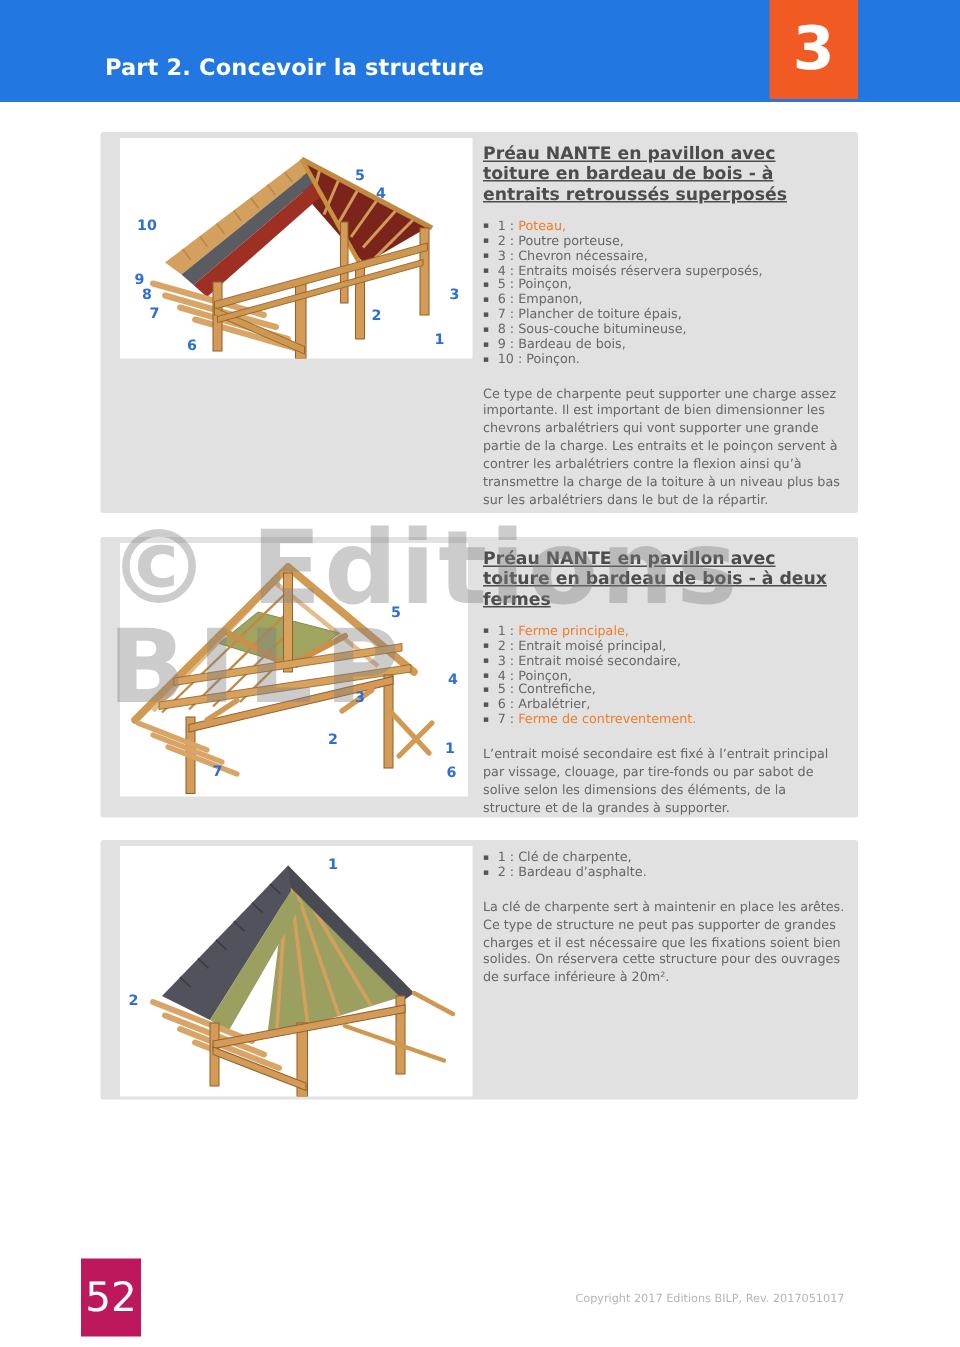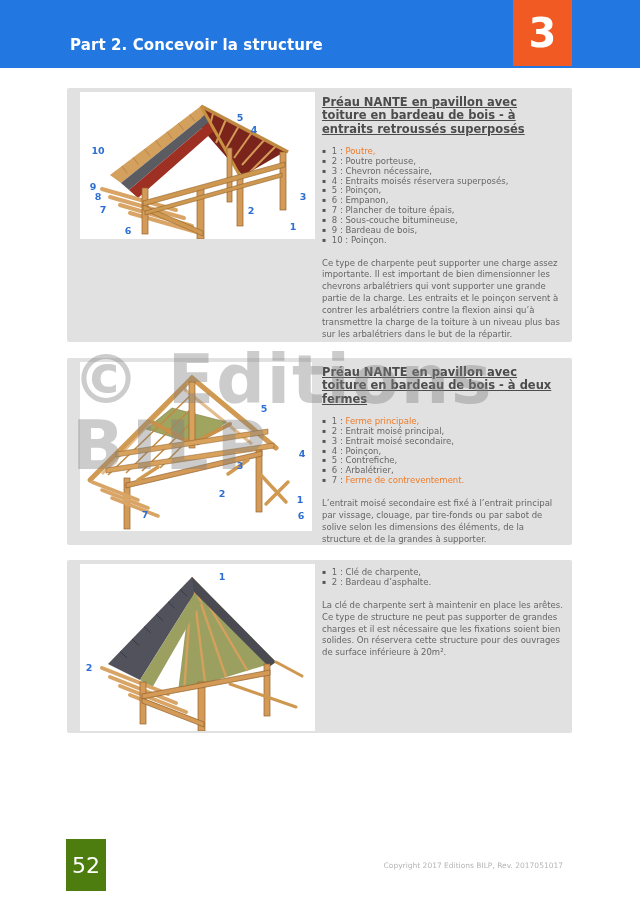--- a/index.html
+++ b/index.html
@@ -31,22 +31,22 @@
   .text li .hl{color:#f07b28;}
   .text p{margin:0;font-size:8.5px;line-height:1.4;color:#666;}
 
   
   .watermark{position:absolute;left:0;top:346px;width:640px;pointer-events:none;z-index:5;
              color:rgba(128,128,128,0.40);font-weight:bold;}
   .watermark .wm1{padding-left:72px;font-size:68px;line-height:1.0;letter-spacing:2px;white-space:nowrap;}
   .watermark .wm2{padding-left:72px;font-size:68px;line-height:0.95;letter-spacing:8px;}
 
   
-  .pagenum{position:absolute;left:66px;top:839px;width:40px;height:52px;background:#4d7c0f;color:#fff;
-           font-size:22px;display:flex;align-items:center;justify-content:center;}
+  .pagenum{position:absolute;left:54px;top:839px;width:40px;height:52px;background:#be185d;color:#fff;
+           font-size:27px;display:flex;align-items:center;justify-content:center;}
   .copyright{position:absolute;right:77px;top:861px;font-size:7.5px;color:#b5b5b5;}
 </style>
 </head>
 <body>
 
 <div class="page">
 
   <header class="topbar">
     <h1>Part 2. Concevoir la structure</h1>
     <div class="chapter">3</div>
@@ -111,21 +111,21 @@
           <span class="fig-label" style="left: 23px; top: 118px;">7</span>
           <span class="fig-label" style="left: 48px; top: 139px;">6</span>
           <span class="fig-label" style="left: 223px; top: 105px;">3</span>
           <span class="fig-label" style="left: 171px; top: 119px;">2</span>
           <span class="fig-label" style="left: 213px; top: 135px;">1</span>
         </div>
     </div>
     <div class="text">
       <h2>Préau NANTE en pavillon avec toiture en bardeau de bois - à entraits retroussés superposés</h2>
       <ul>
-          <li><span class="bullet">▪</span><span> 1 : </span><span class="hl">Poutre,</span></li>
+          <li><span class="bullet">▪</span><span> 1 : </span><span class="hl">Poteau,</span></li>
           <li><span class="bullet">▪</span><span> 2 : </span><span>Poutre porteuse,</span></li>
           <li><span class="bullet">▪</span><span> 3 : </span><span>Chevron nécessaire,</span></li>
           <li><span class="bullet">▪</span><span> 4 : </span><span>Entraits moisés réservera superposés,</span></li>
           <li><span class="bullet">▪</span><span> 5 : </span><span>Poinçon,</span></li>
           <li><span class="bullet">▪</span><span> 6 : </span><span>Empanon,</span></li>
           <li><span class="bullet">▪</span><span> 7 : </span><span>Plancher de toiture épais,</span></li>
           <li><span class="bullet">▪</span><span> 8 : </span><span>Sous-couche bitumineuse,</span></li>
           <li><span class="bullet">▪</span><span> 9 : </span><span>Bardeau de bois,</span></li>
           <li><span class="bullet">▪</span><span> 10 : </span><span>Poinçon.</span></li>
         </ul>

